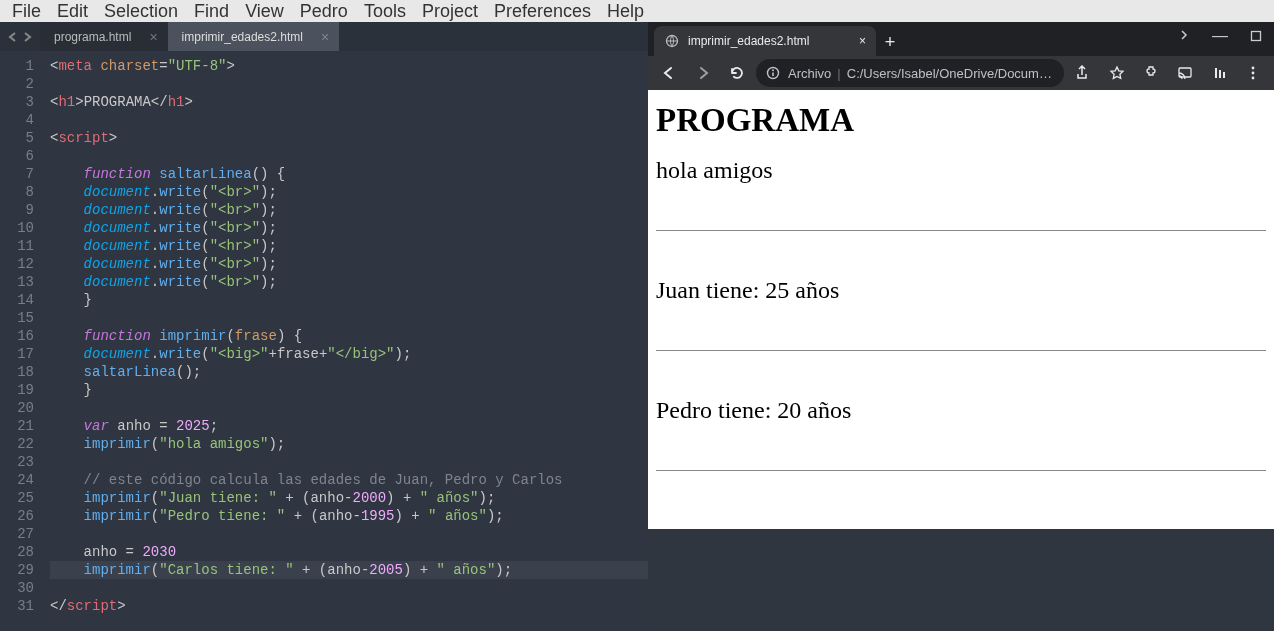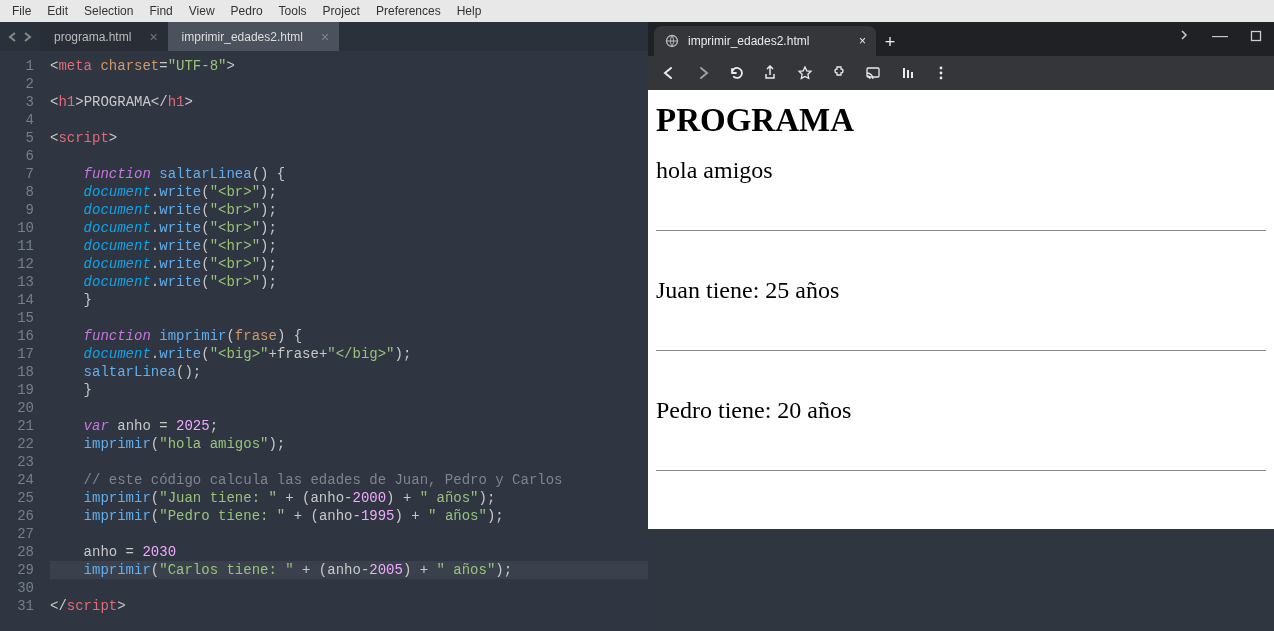--- a/index.html
+++ b/index.html
@@ -11,21 +11,21 @@
     overflow: hidden;
     display: flex;
     flex-direction: column;
   }
   .menubar {
     background: #e8e8e8;
     height: 22px;
     display: flex;
     align-items: center;
     padding: 0 4px;
-    font-size: 12px;
+    font-size: 18px;
     color: #333;
   }
   .menubar span { padding: 0 8px; cursor: pointer; }
   .main { flex: 1; display: flex; }
   .editor-pane {
     width: 648px;
     background: #2f3640;
     display: flex;
     flex-direction: column;
   }
@@ -281,20 +281,32 @@
         <div class="tb-btn">
           <svg width="18" height="18" viewBox="0 0 18 18">
               <path d="M7 4 L13 9 L7 14" fill="none" stroke="#9aa0a6" stroke-width="2" stroke-linecap="round"></path>
             </svg>
         </div>
         <div class="tb-btn">
           <svg width="18" height="18" viewBox="0 0 18 18">
               <path d="M4 9a5 5 0 1 1 1.8 3.8M4 9V5M4 9h4" fill="none" stroke="#e8eaed" stroke-width="1.8" stroke-linecap="round"></path>
             </svg>
         </div>
+        <div class="addr">
+          <span class="addr-info">
+            <svg width="14" height="14" viewBox="0 0 14 14">
+                <circle cx="7" cy="7" r="5.5" fill="none" stroke="#bdc1c6" stroke-width="1.4"></circle>
+                <line x1="7" y1="6.5" x2="7" y2="10" stroke="#bdc1c6" stroke-width="1.6"></line>
+                <circle cx="7" cy="4.3" r="1" fill="#bdc1c6"></circle>
+              </svg>
+          </span>
+          <span>Archivo</span>
+          <span style="padding:0 6px;color:#6b6f76;">|</span>
+          <span class="addr-text">C:/Users/Isabel/OneDrive/Docum…</span>
+        </div>
         <div class="tb-btn">
           <svg width="16" height="16" viewBox="0 0 16 16">
               <path d="M10 4 L7 1 L4 4 M7 1v9 M3 9v4h8V9" fill="none" stroke="#e8eaed" stroke-width="1.5" transform="rotate(0)"></path>
             </svg>
         </div>
         <div class="tb-btn">
           <svg width="16" height="16" viewBox="0 0 16 16">
               <path d="M8 2l1.8 3.8 4.2.5-3.1 2.9.8 4.1L8 11.4l-3.7 2 .8-4.1L2 6.3l4.2-.5z" fill="none" stroke="#e8eaed" stroke-width="1.3"></path>
             </svg>
         </div>

